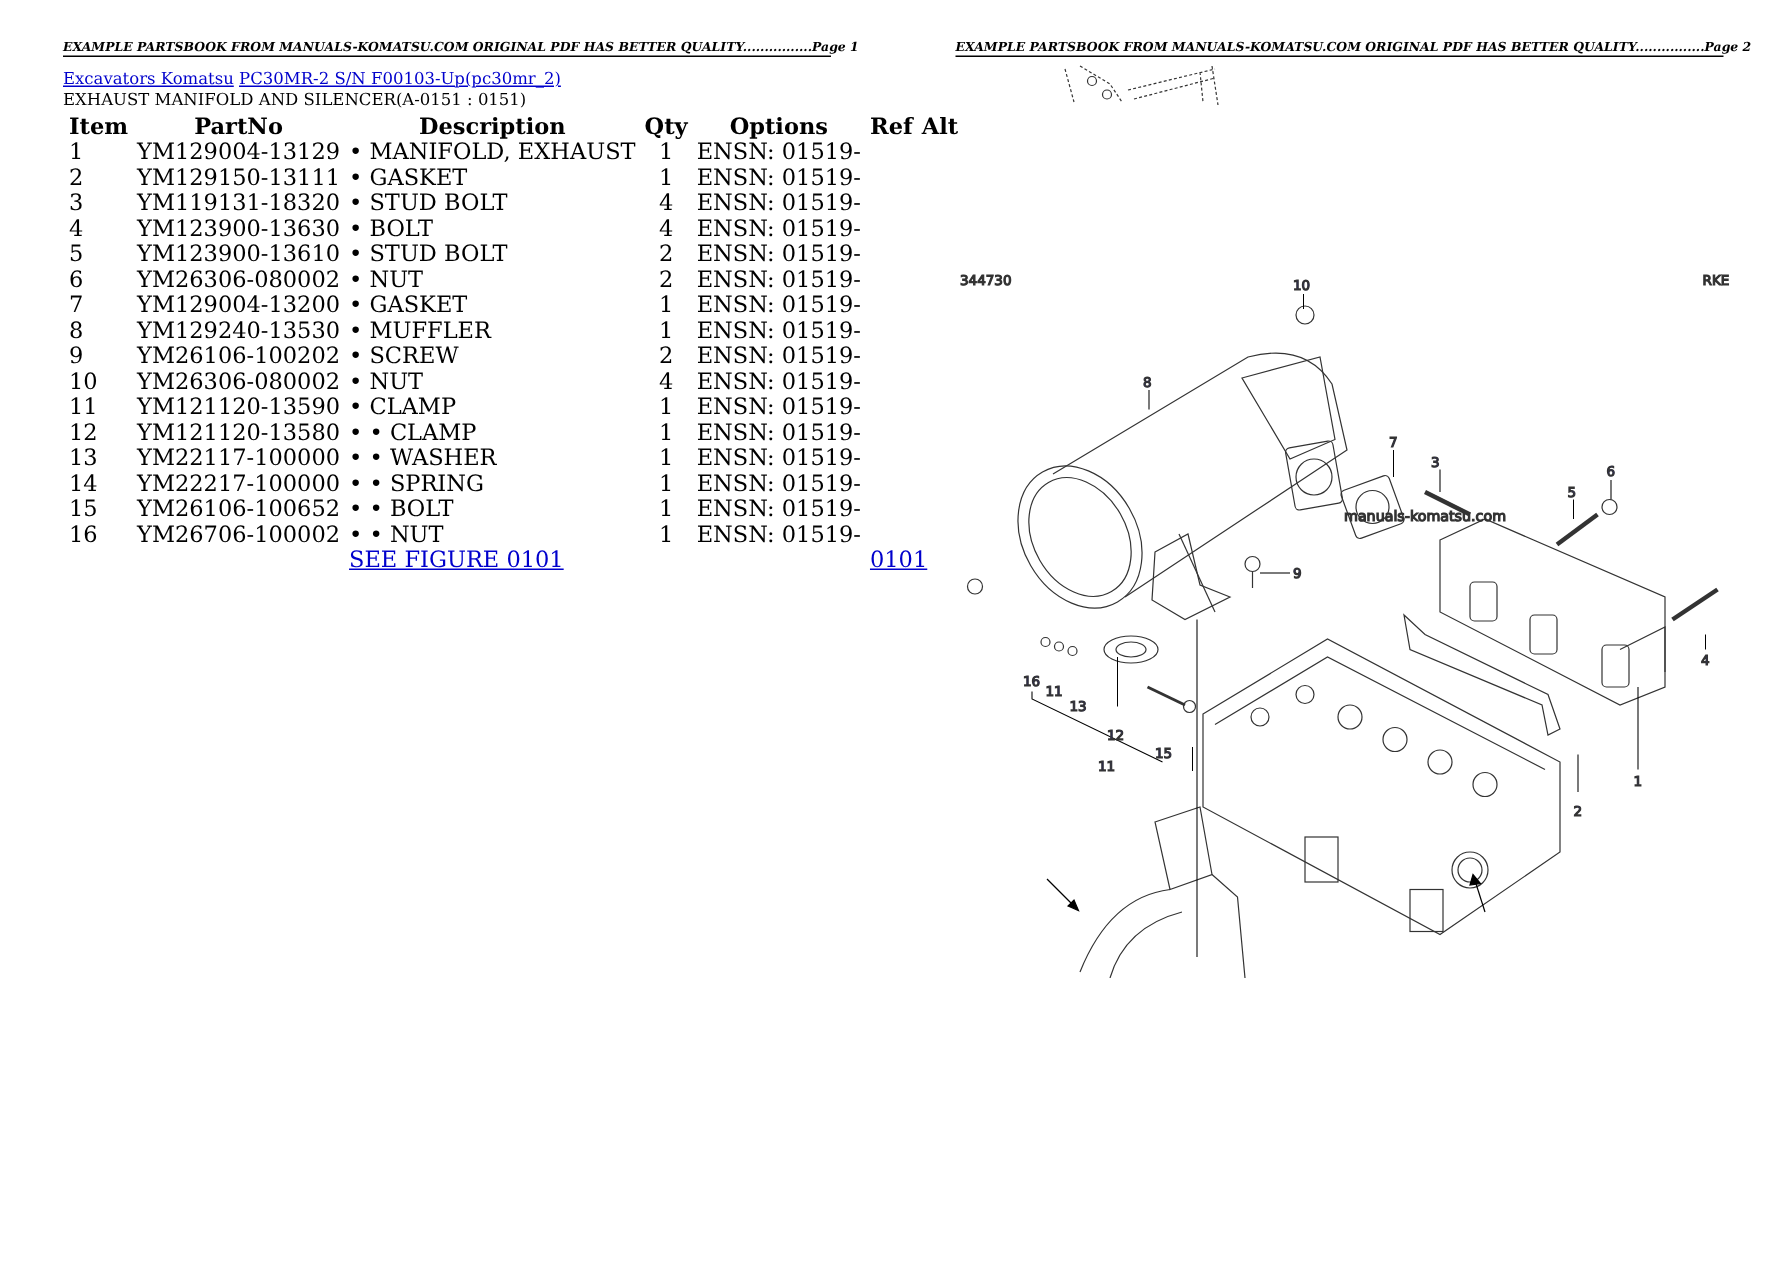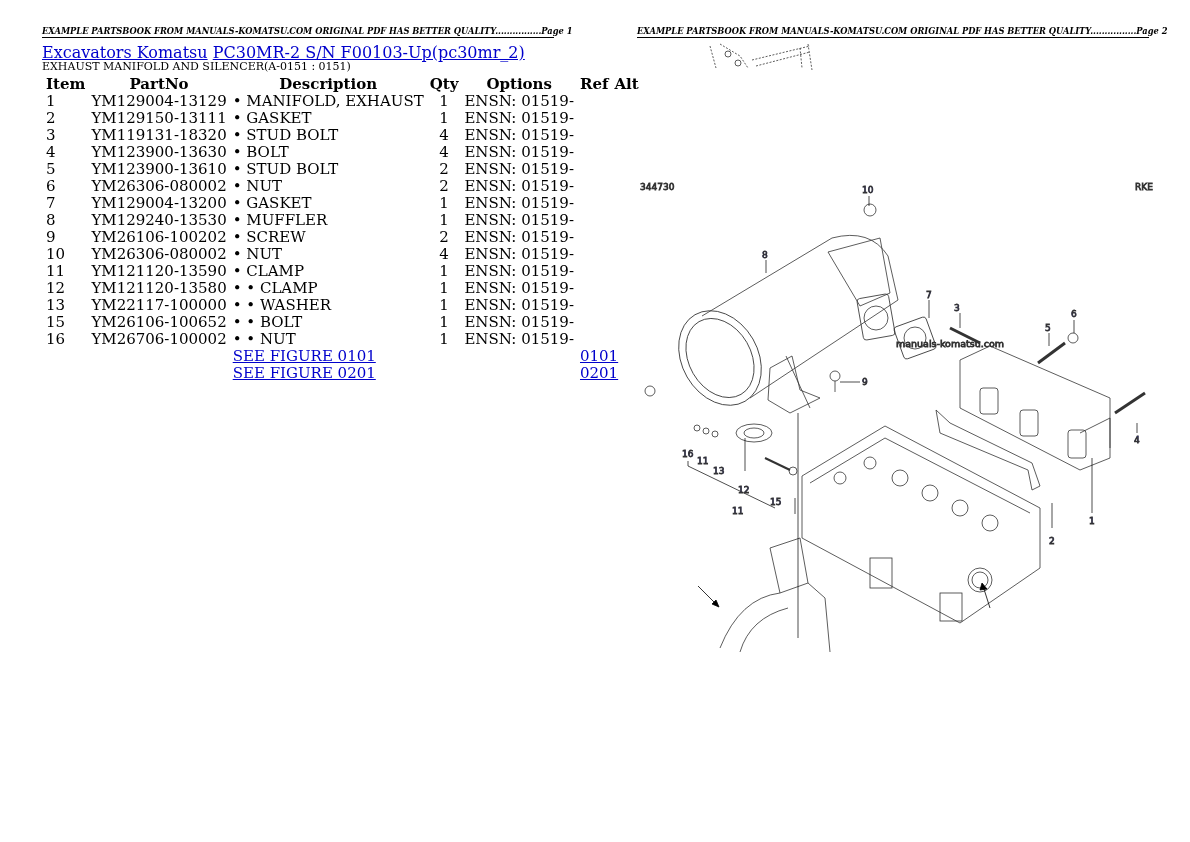--- a/index.html
+++ b/index.html
@@ -1,20 +1,20 @@
 <!DOCTYPE html>
 <html><head>
 <meta charset="utf-8">
 <style>
   html,body{margin:0;padding:0;background:#fff;}
   body{width:1190px;height:842px;position:relative;overflow:hidden;font-family:"DejaVu Serif","Liberation Serif",serif;color:#000;}
   .page-header{position:absolute;top:26px;height:11px;border-bottom:1px solid #000;font-size:8.3px;font-weight:bold;font-style:italic;text-align:right;line-height:11px;white-space:nowrap;}
   #ph1{left:42px;width:512px;}
   #ph2{left:637px;width:512px;}
-  .crumbs{position:absolute;left:42px;top:46px;font-size:16px;line-height:14px;}
+  .crumbs{position:absolute;left:42px;top:46px;font-size:11px;line-height:14px;}
   .crumbs a{color:#0000cc;text-decoration:underline;}
   .subtitle{position:absolute;left:42px;top:60px;font-size:11px;line-height:14px;}
   table.parts{position:absolute;left:42px;top:76px;border-collapse:collapse;font-size:15px;}
   table.parts td, table.parts th{padding:0 3px;height:17px;line-height:17px;white-space:nowrap;vertical-align:middle;}
   table.parts th{font-weight:bold;text-align:center;height:17px;}
   .c-item{width:30px;text-align:left;padding-left:4px !important;}
   .c-part{width:88px;}
   .c-desc{width:122px;margin-left:48px;}
   .c-qty{width:18px;text-align:center;}
   .c-opt{width:74px;}
@@ -161,20 +161,29 @@
       <tr>
         <td class="c-item">13</td>
         <td class="c-part">YM22117-100000</td>
         <td class="c-desc">• • WASHER</td>
         <td class="c-qty">1</td>
         <td class="c-opt">ENSN: 01519-</td>
         <td class="c-ref"></td>
         <td></td>
       </tr>
       <tr>
+        <td class="c-item">14</td>
+        <td class="c-part">YM22217-100000</td>
+        <td class="c-desc">• • SPRING</td>
+        <td class="c-qty">1</td>
+        <td class="c-opt">ENSN: 01519-</td>
+        <td class="c-ref"></td>
+        <td></td>
+      </tr>
+      <tr>
         <td class="c-item">15</td>
         <td class="c-part">YM26106-100652</td>
         <td class="c-desc">• • BOLT</td>
         <td class="c-qty">1</td>
         <td class="c-opt">ENSN: 01519-</td>
         <td class="c-ref"></td>
         <td></td>
       </tr>
       <tr>
         <td class="c-item">16</td>
@@ -185,28 +194,20 @@
         <td class="c-ref"></td>
         <td></td>
       </tr>
       <tr>
         <td></td>
         <td></td>
         <td><a href="#">SEE FIGURE 0101</a></td>
         <td></td>
         <td></td>
         <td colspan="2"><a href="#">0101</a></td>
-      </tr>
-      <tr>
-        <td></td>
-        <td></td>
-        <td><a href="#">SEE FIGURE 0201</a></td>
-        <td></td>
-        <td></td>
-        <td colspan="2"><a href="#">0201</a></td>
       </tr>
     </tbody>
 </table>
 
 <div class="page-header" id="ph2">EXAMPLE PARTSBOOK FROM MANUALS-KOMATSU.COM ORIGINAL PDF HAS BETTER QUALITY................Page 2</div>
 
 <div class="diagram">
   <svg viewBox="0 0 514 614" fill="none" stroke="#333" stroke-width="0.8">
 
     <g>

